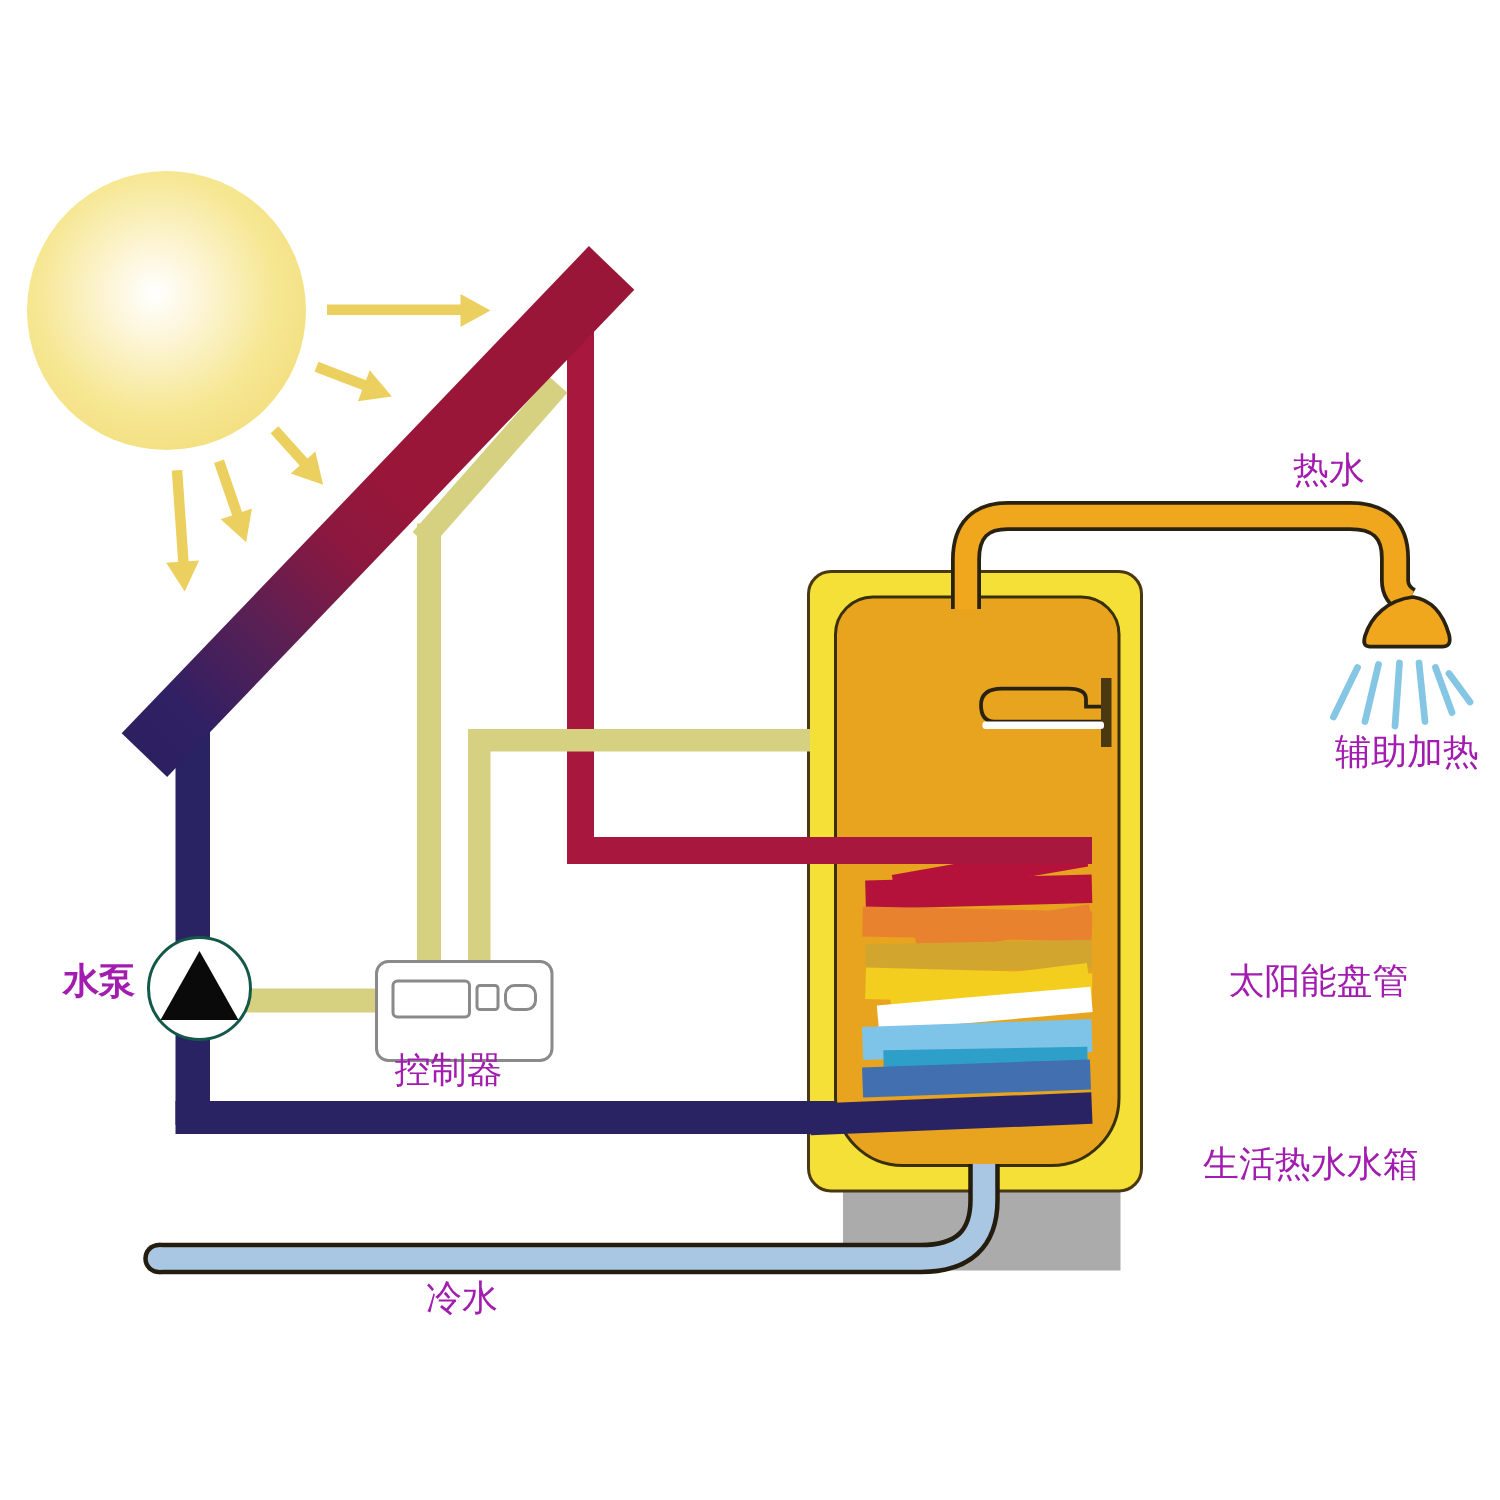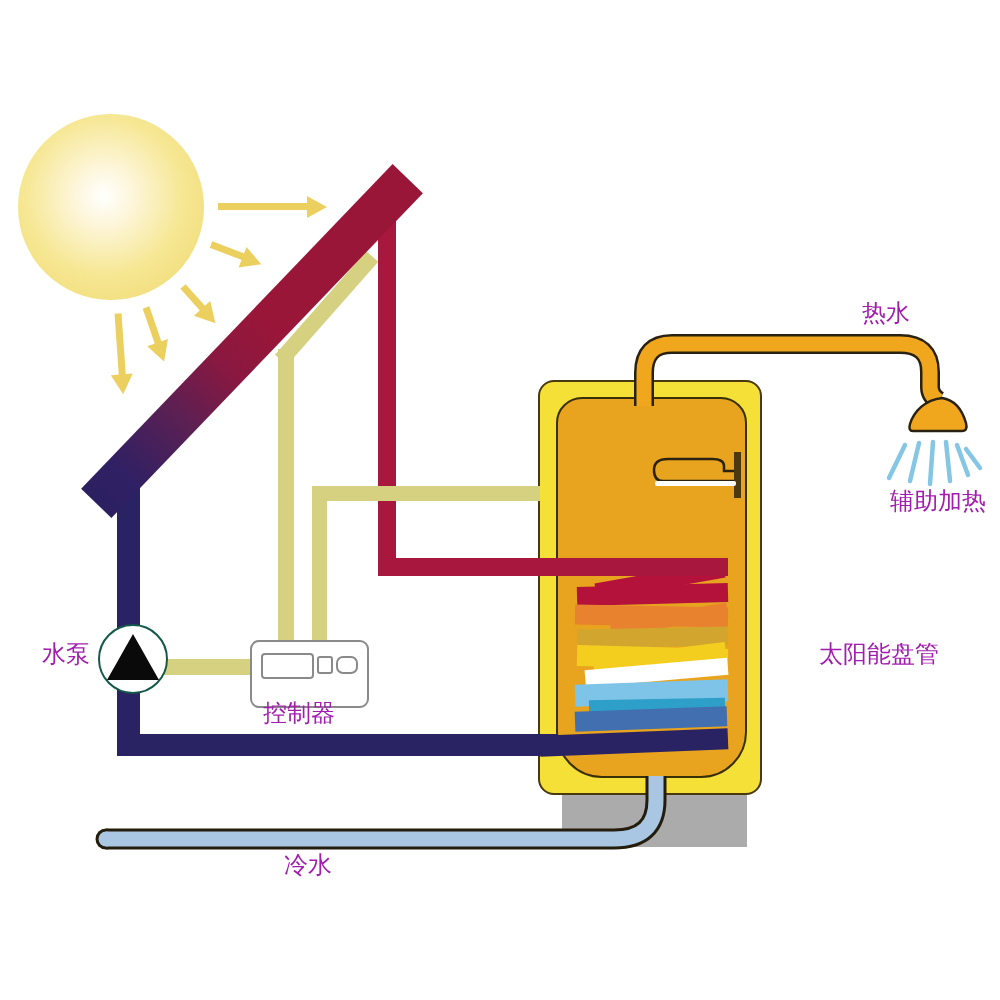--- a/index.html
+++ b/index.html
@@ -140,17 +140,18 @@
   <div class="sun"></div>
   <div class="ray" style="left:218px;top:203px;width:90px;transform:rotate(0deg);"></div>
   <div class="ray" style="left:211px;top:241px;width:35px;transform:rotate(21deg);"></div>
   <div class="ray" style="left:183px;top:283px;width:30px;transform:rotate(48deg);"></div>
   <div class="ray" style="left:146px;top:304px;width:38px;transform:rotate(71deg);"></div>
   <div class="ray" style="left:118px;top:310px;width:62px;transform:rotate(86deg);"></div>
 
   <div class="label" style="left:862px;top:300px;">热水</div>
   <div class="label" style="left:845px;top:488px;margin-left:45px;">辅助加热</div>
   <div class="label" style="left:819px;top:641px;">太阳能盘管</div>
+  <div class="label" style="left:802px;top:763px;">生活热水水箱</div>
   <div class="label" style="left:284px;top:852px;text-align:right;">冷水</div>
-  <div class="label" style="left:42px;top:641px;">水泵</div>
+  <div class="label" style="left:42px;top:641px;font-weight:bold;">水泵</div>
   <div class="label" style="left:263px;top:700px;">控制器</div>
 
 </div>
 
 </body></html>

